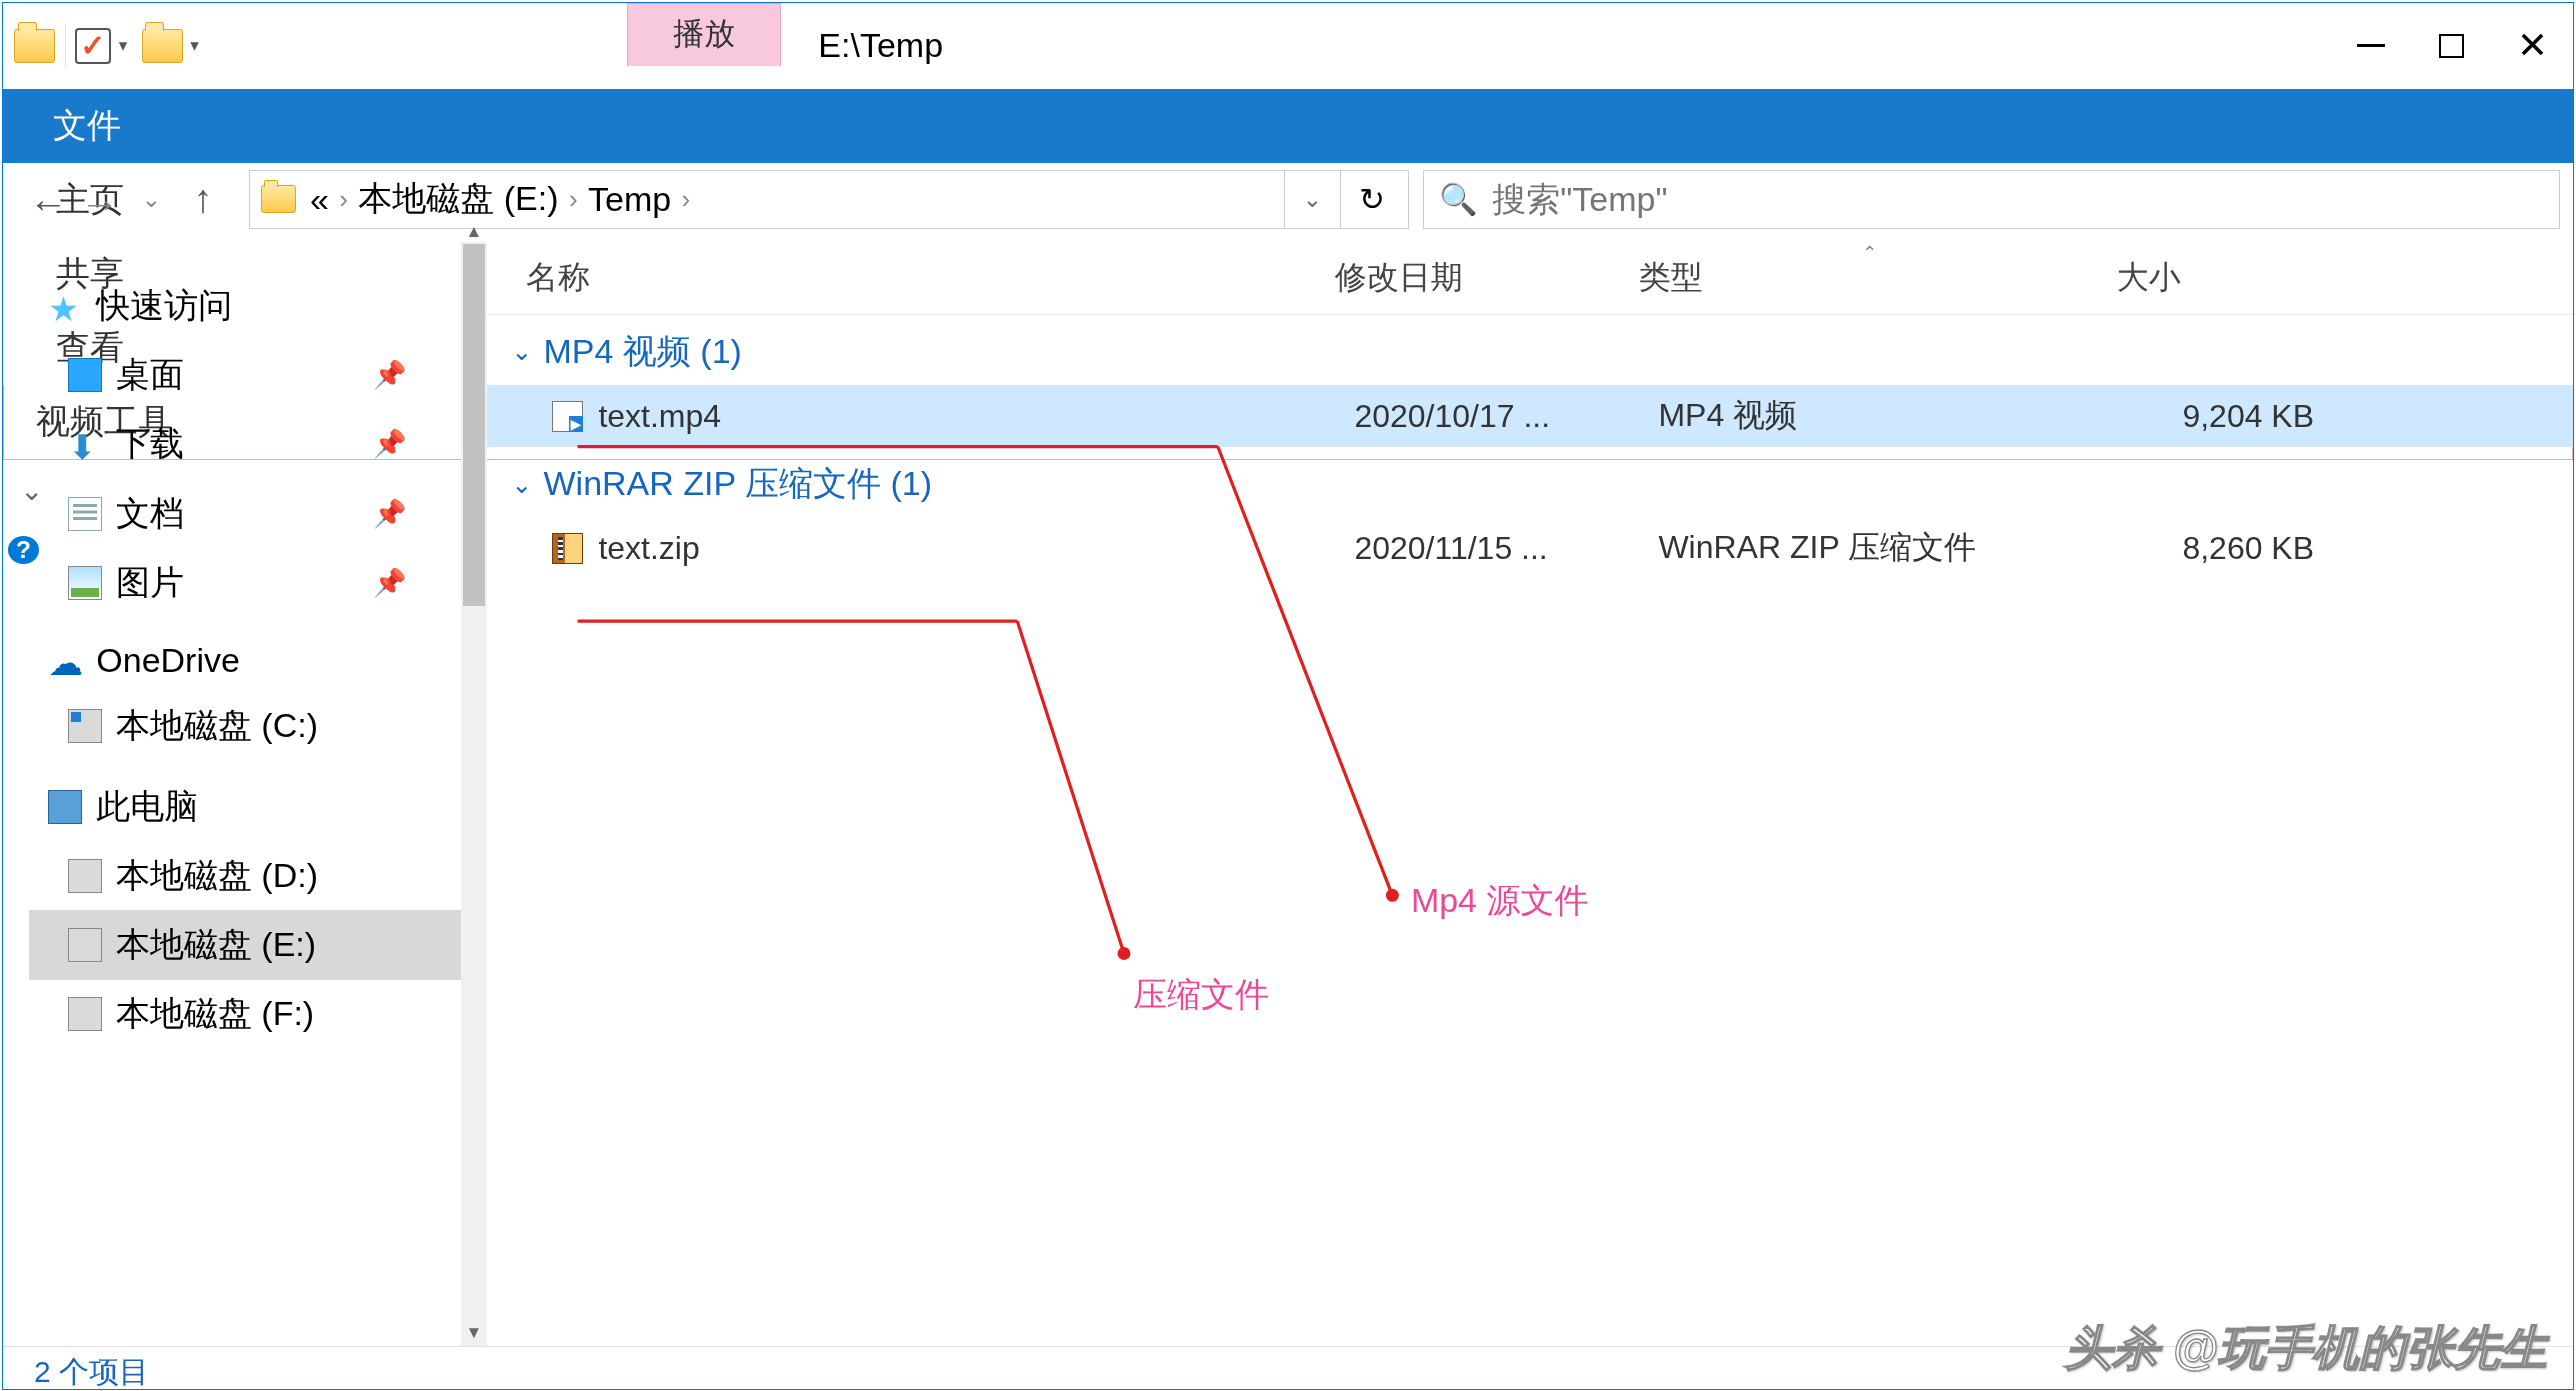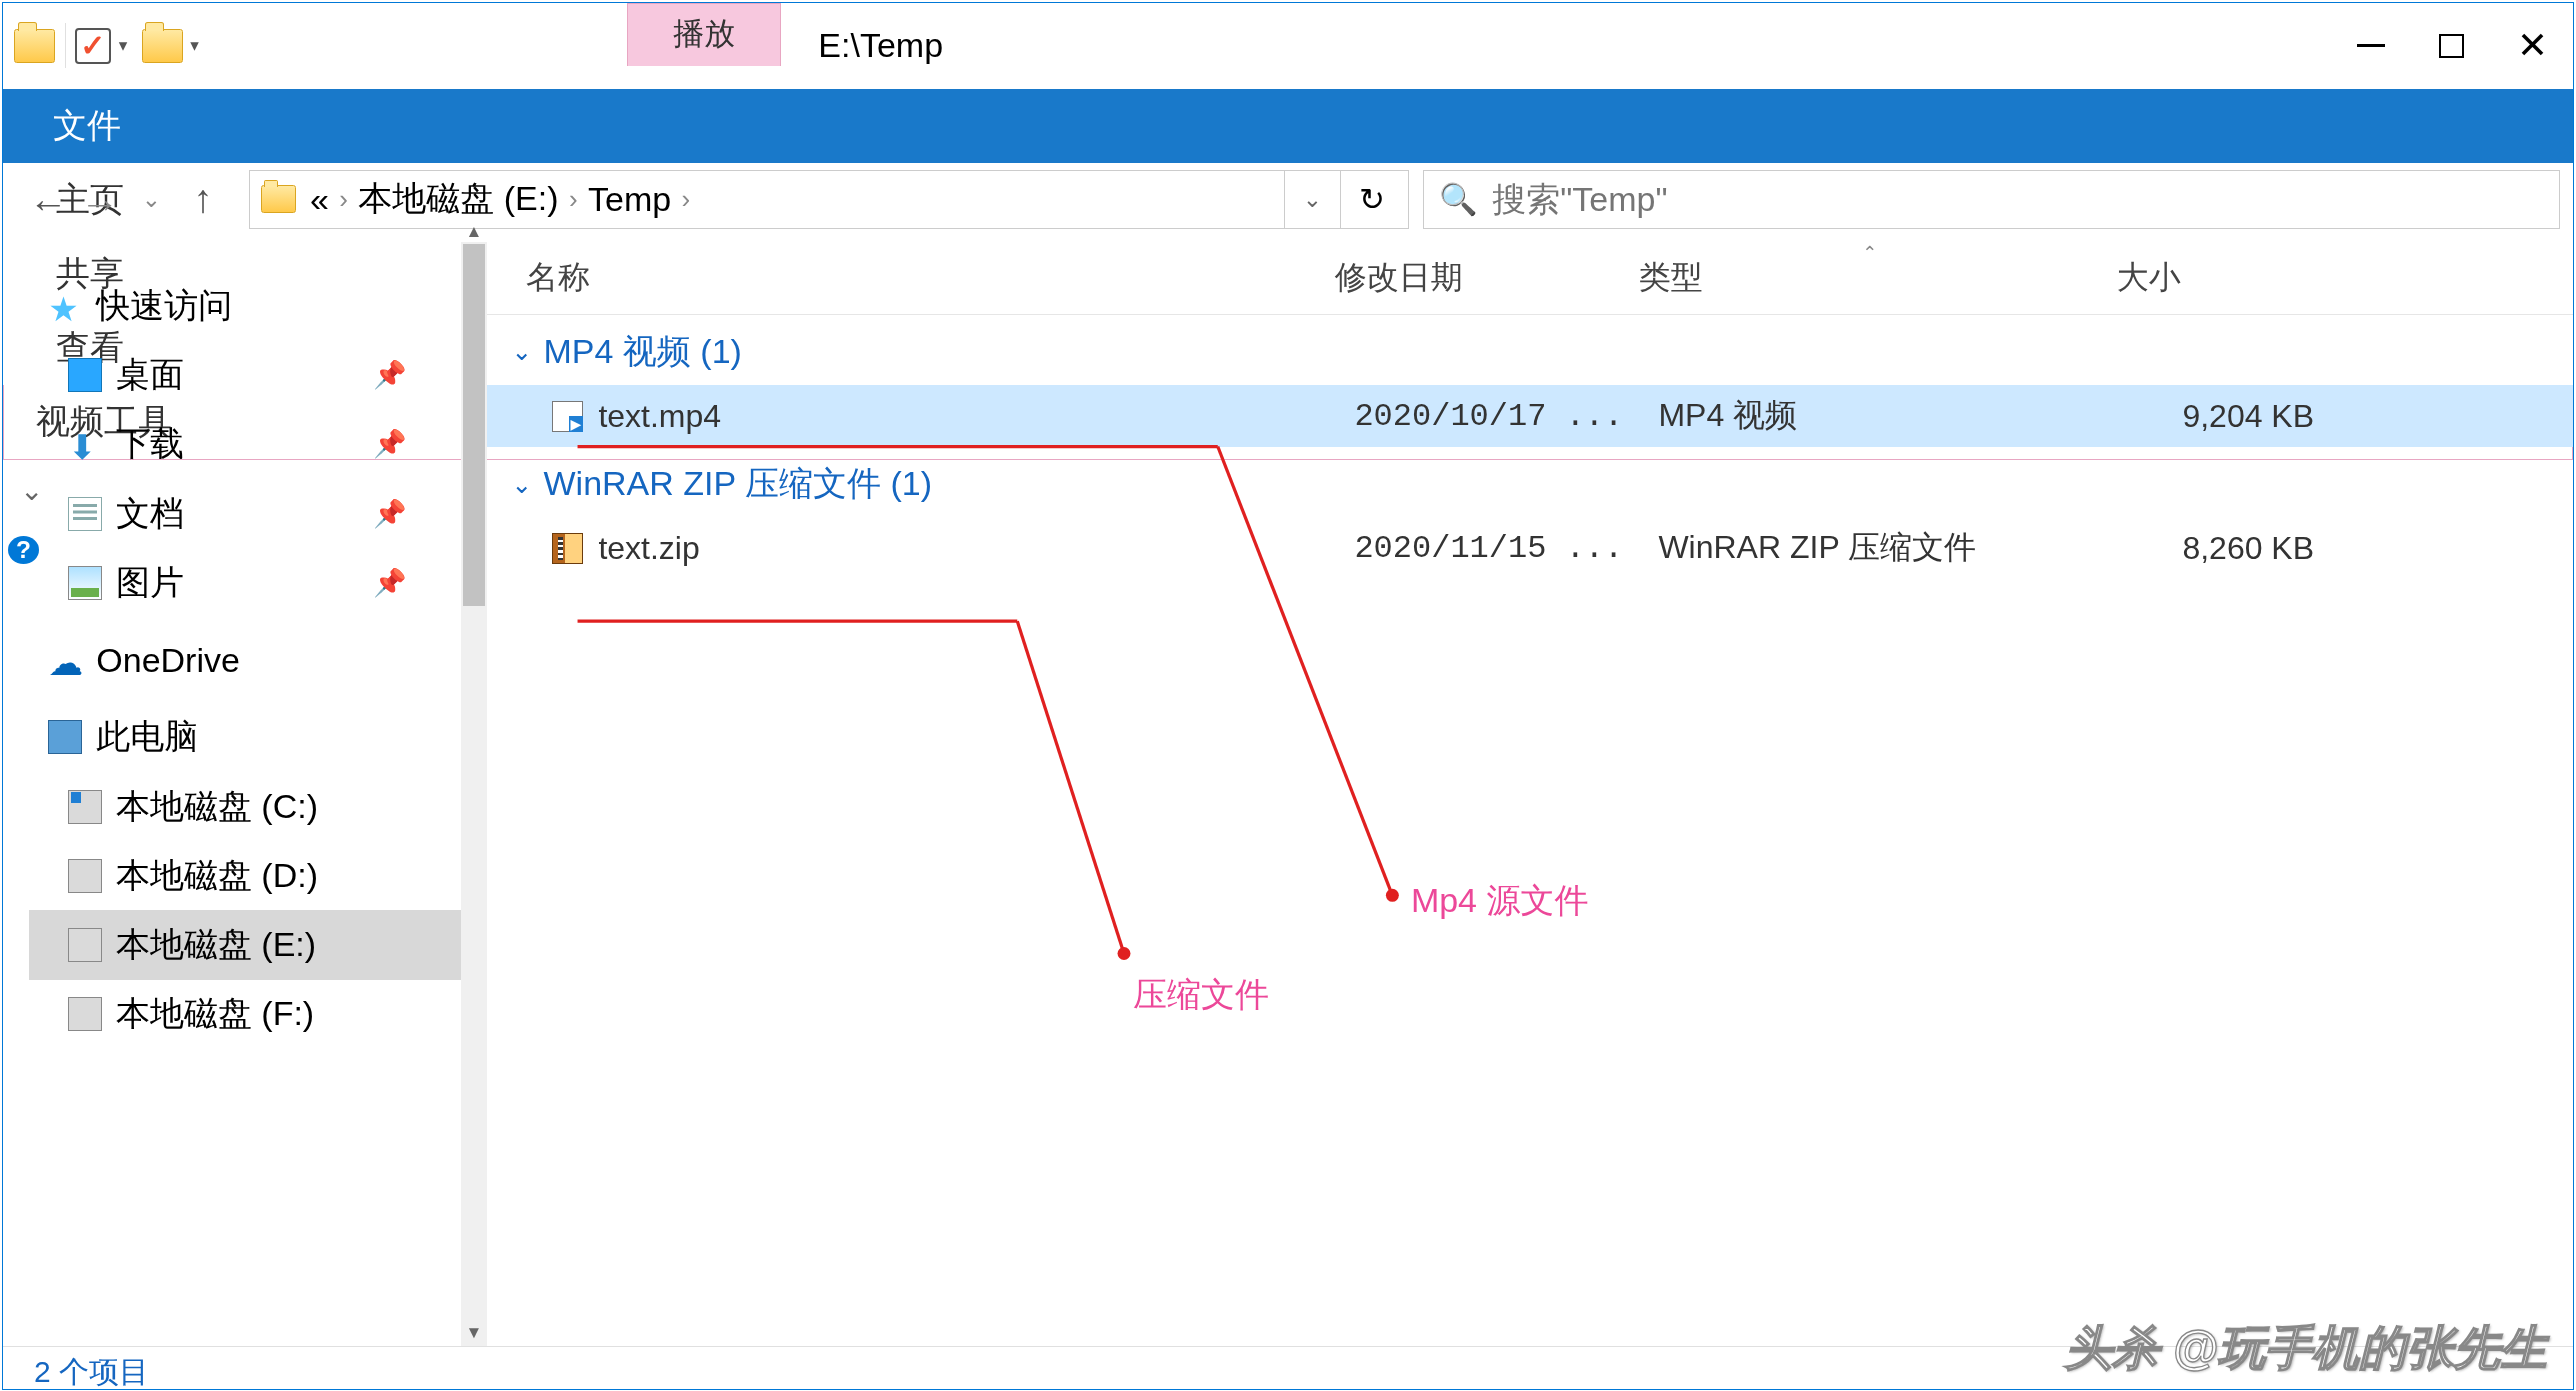--- a/index.html
+++ b/index.html
@@ -85,21 +85,21 @@
   .headers .h.type{width:478px;position:relative;}
   .headers .h.type .sortmark{position:absolute;top:-14px;left:50%;transform:translateX(-50%);font-size:18px;color:#888;}
   .headers .h.size{flex:1;}
   
   .group-row{display:flex;align-items:center;gap:11.6px;font-size:34px;color:#1566c0;padding:14px 0 10.3px 24.5px;}
   .group-row .chev{font-size:24.5px;}
   .file-row{display:flex;align-items:center;font-size:32px;color:#333;padding:9px 0 9px 65px;}
   .file-row.selected{background:#cde8ff;}
   .file-row .ico{width:31px;height:31px;margin-right:15.5px;flex-shrink:0;}
   .file-row .fn{width:756px;}
-  .file-row .dt{width:304px;font-family:Liberation Mono, monospace;}
+  .file-row .dt{width:304px;}
   .file-row .tp{width:478px;}
   .file-row .sz{flex:1;margin-left:46px;}
   .ico-mp4{background:#fff;border:1.9px solid #777;position:relative;}
   .ico-mp4::after{content:"▶";position:absolute;bottom:-1.3px;right:-1.3px;font-size:14px;color:#fff;background:#1f7fd4;padding:0 1.9px;}
   .ico-zip{background:linear-gradient(90deg,#b5651d 40%,#ffd27f 40%);border:1.3px solid #6b3b0c;position:relative;}
   .ico-zip::after{content:"";position:absolute;left:5.2px;top:2.6px;bottom:2.6px;width:5.2px;background:repeating-linear-gradient(#333 0 2.6px,#fff 2.6px 5.2px);}
   
   
   .anno{position:absolute;pointer-events:none;}
   .anno line{stroke:#e02020;stroke-width:5;}
@@ -204,27 +204,27 @@
         </div>
         <div class="item">
           <span class="ico ico-pic"></span>
           <span>图片</span>
           <span class="pin">📌</span>
         </div>
         <div class="item group">
           <span class="ico ico-cloud">☁</span>
           <span>OneDrive</span>
         </div>
+        <div class="item">
+          <span class="ico ico-cdrive"></span>
+          <span>本地磁盘 (C:)</span>
+        </div>
         <div class="item group">
           <span class="ico ico-pc"></span>
           <span>此电脑</span>
-        </div>
-        <div class="item">
-          <span class="ico ico-cdrive"></span>
-          <span>本地磁盘 (C:)</span>
         </div>
         <div class="item">
           <span class="ico ico-drive"></span>
           <span>本地磁盘 (D:)</span>
         </div>
         <div class="item selected">
           <span class="ico ico-drive"></span>
           <span>本地磁盘 (E:)</span>
         </div>
         <div class="item">

